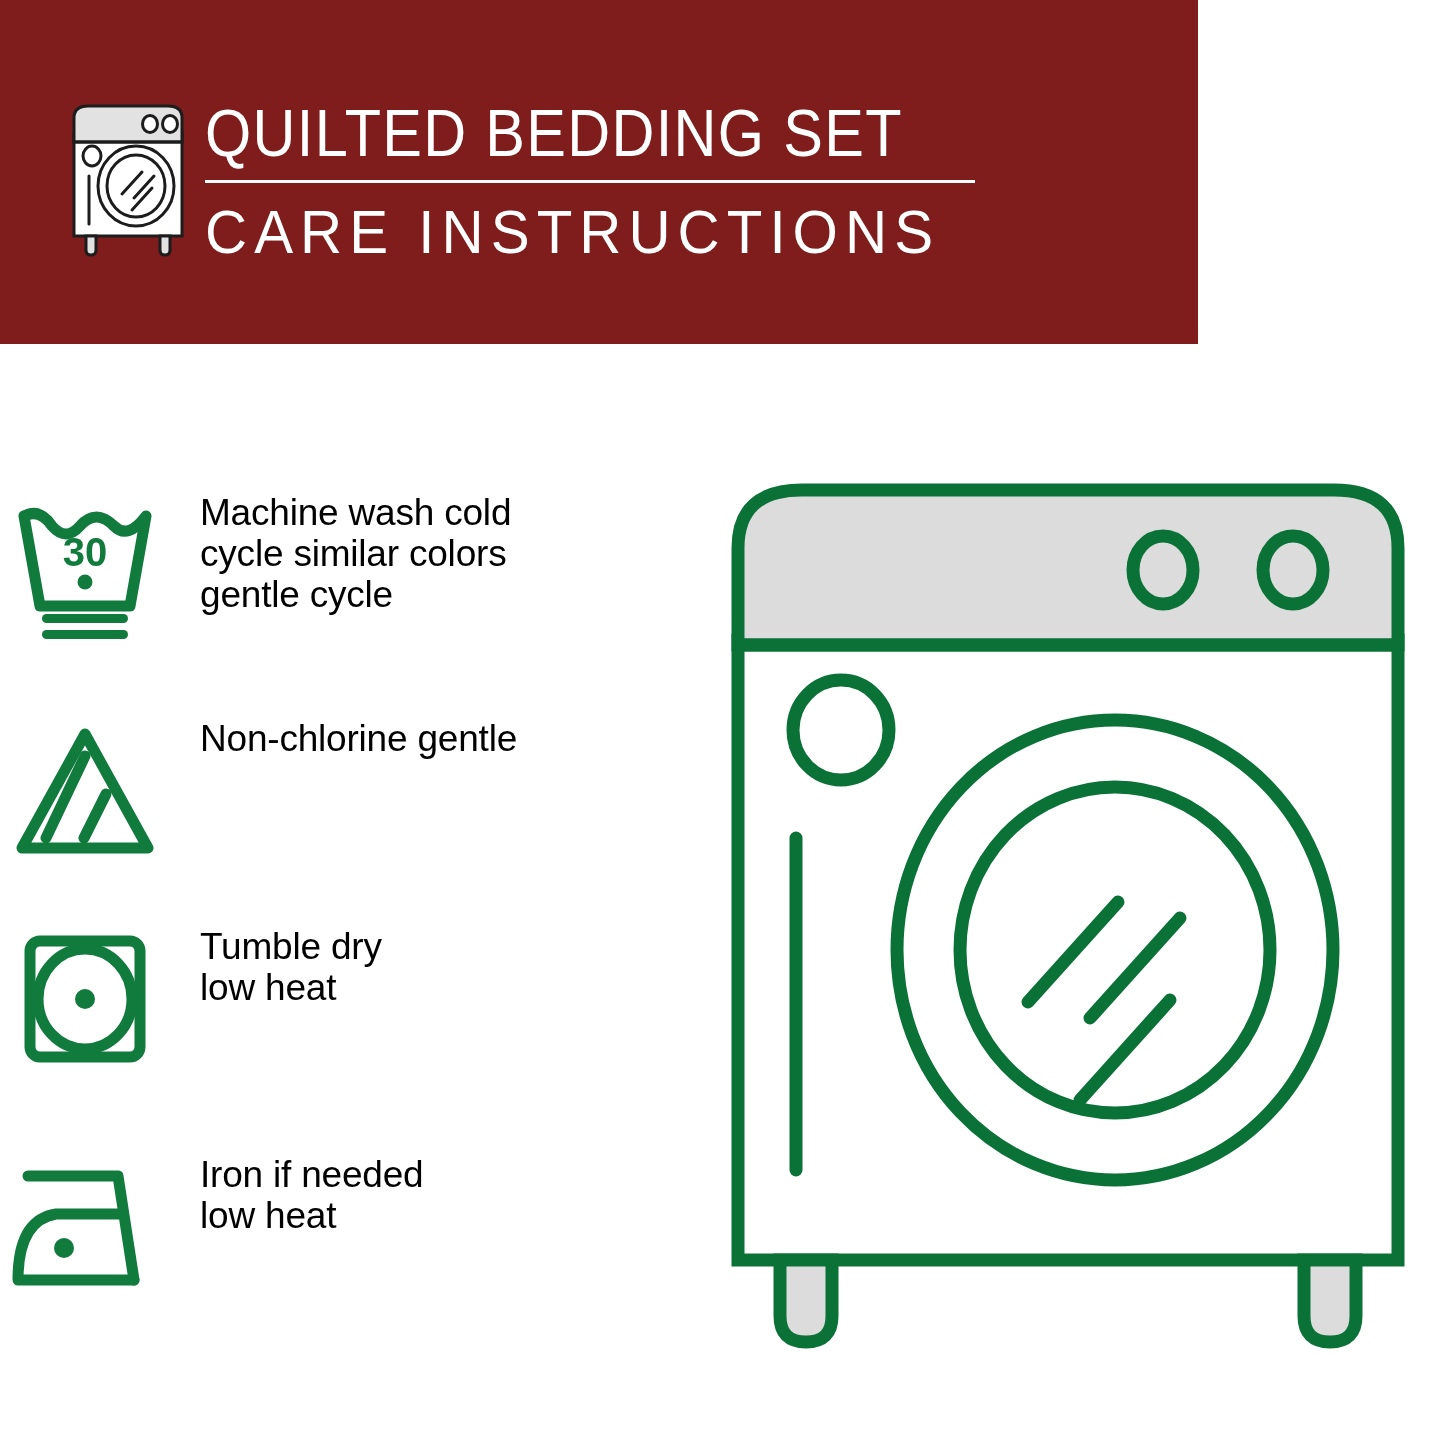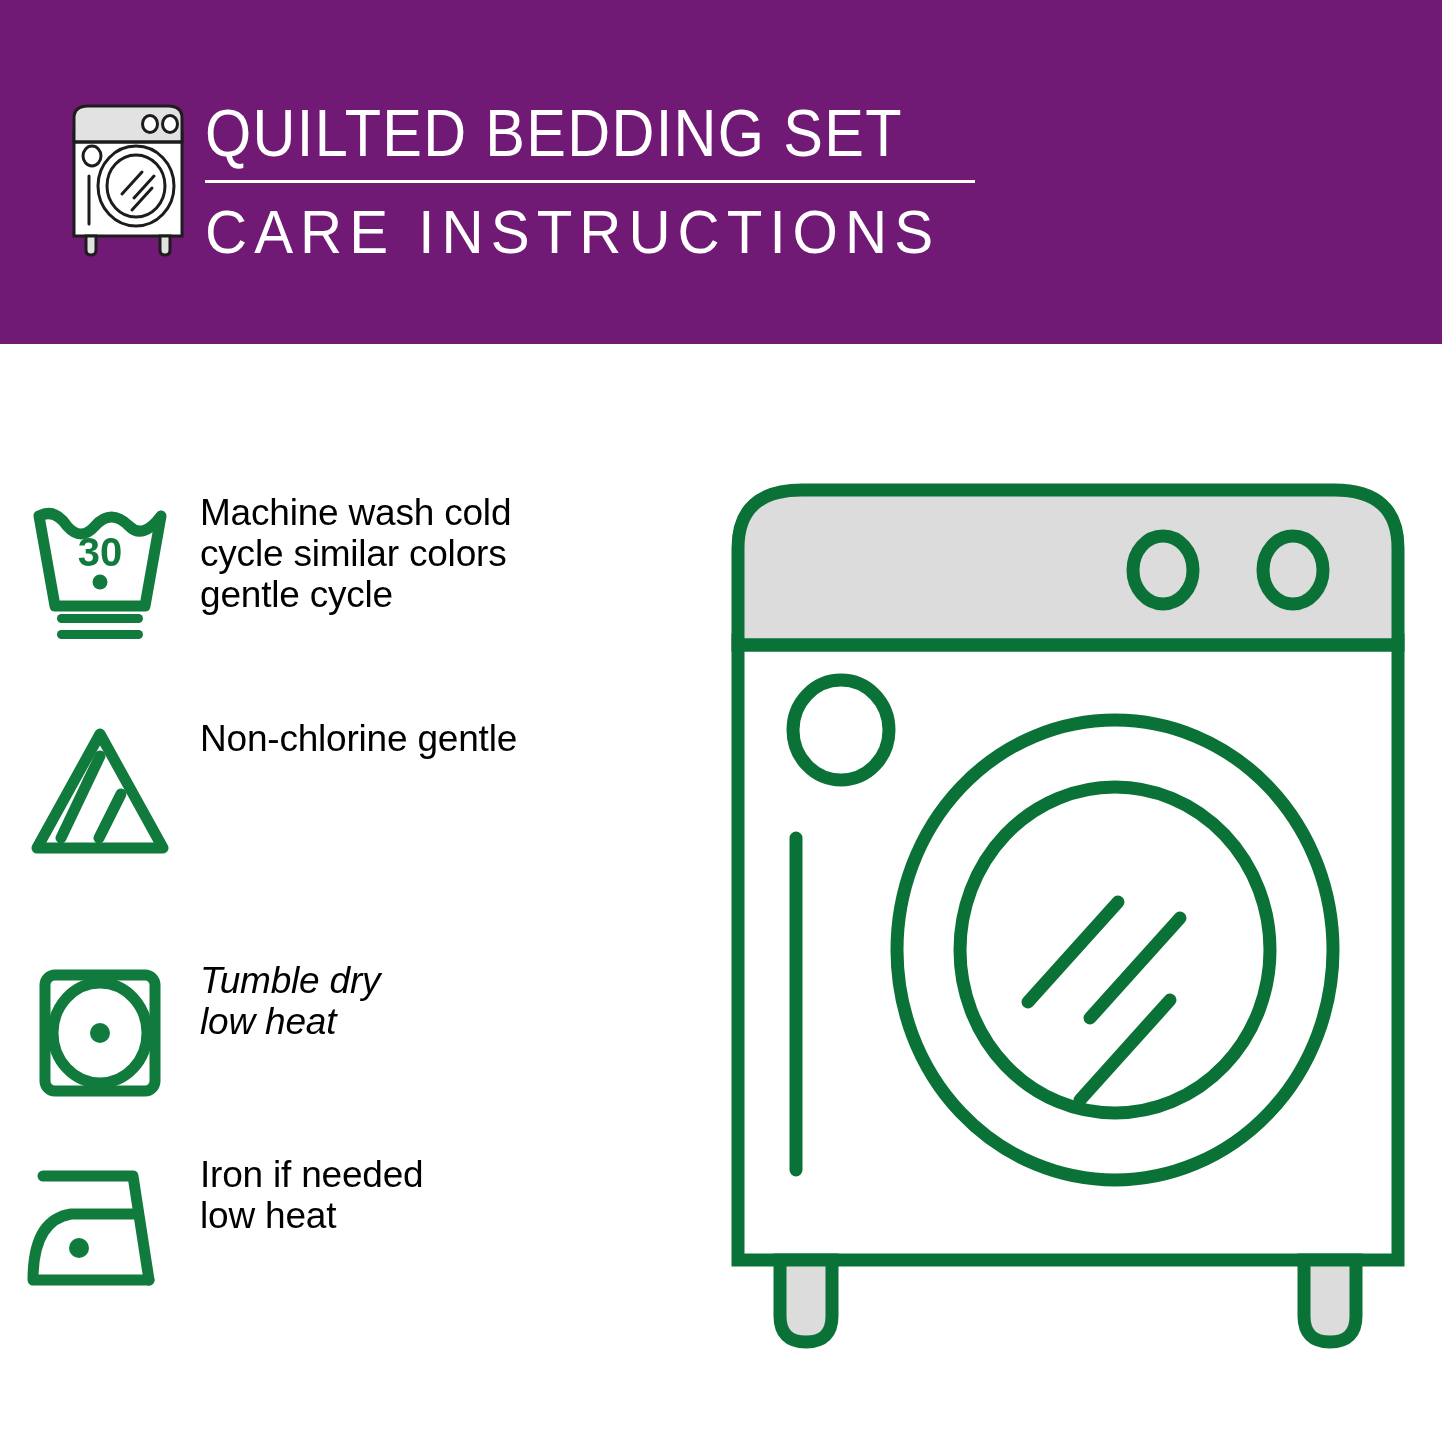--- a/index.html
+++ b/index.html
@@ -16,23 +16,23 @@
     height: 1445px;
     background: #ffffff;
     overflow: hidden;
   }
 
   
   #header-band {
     position: absolute;
     left: 0;
     top: 0;
-    width: 1442px;
+    width: 1198px;
     height: 344px;
-    background: #701a75;
+    background: #7f1d1d;
   }
   #header-logo {
     position: absolute;
     left: 62px;
     top: 98px;
     width: 132px;
     height: 160px;
   }
   #header-text-block {
     position: absolute;
@@ -82,39 +82,39 @@
     position: absolute;
     left: 0;
     width: 700px;
     display: flex;
     align-items: flex-start;
   }
   .care-icon {
     width: 190px;
     flex: 0 0 190px;
     display: flex;
-    justify-content: center;
+    justify-content: flex-start;
     padding-left: 10px;
     box-sizing: border-box;
   }
   .care-text {
     flex: 1 1 auto;
     padding-left: 10px;
     padding-top: 2px;
     font-family: "Liberation Sans", sans-serif;
     font-size: 37px;
     line-height: 41px;
     color: #000000;
     letter-spacing: -0.2px;
   }
   .care-text .ln { display: block; white-space: nowrap; }
 
   #row-wash   { top: 146px; }
   #row-bleach { top: 372px; }
-  #row-dry    { top: 614px; font-style: italic; }
+  #row-dry    { top: 580px; }
   #row-iron   { top: 808px; }
 
   
   #washer-illustration {
     position: absolute;
     left: 718px;
     top: 470px;
     width: 700px;
     height: 900px;
   }

